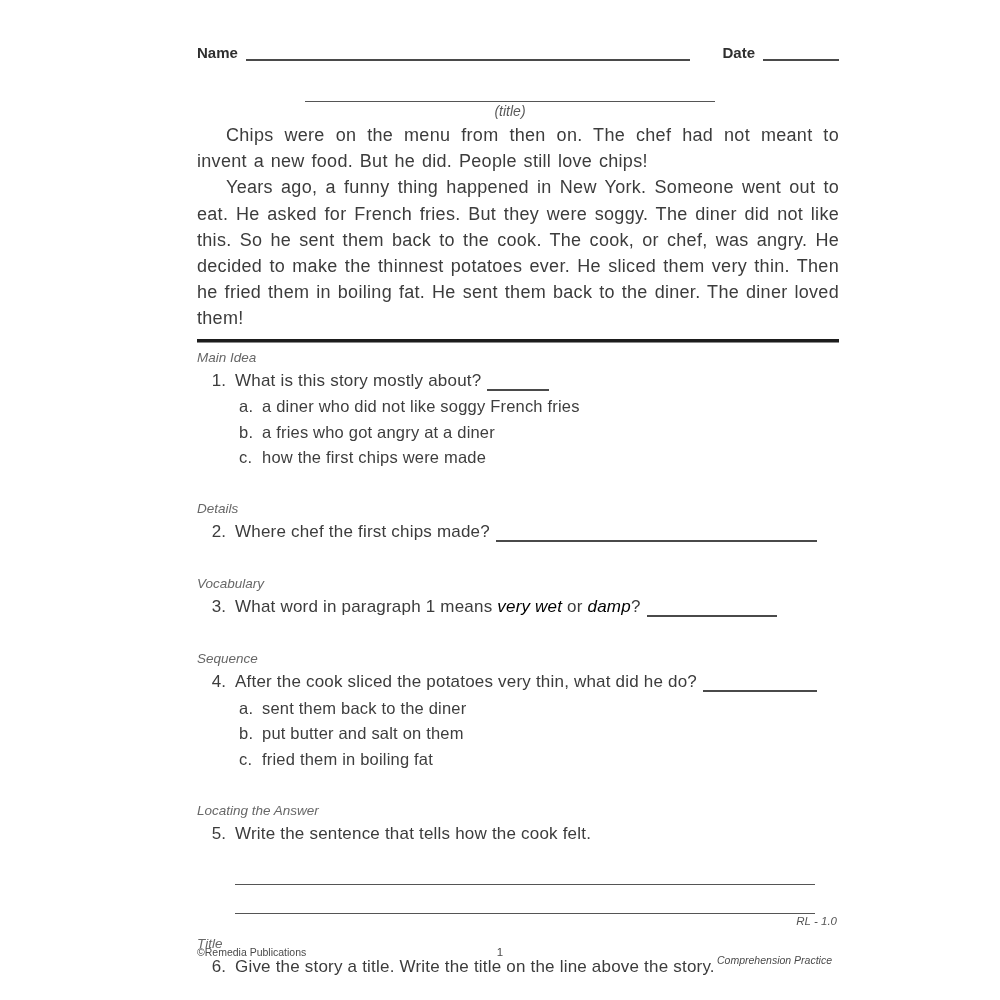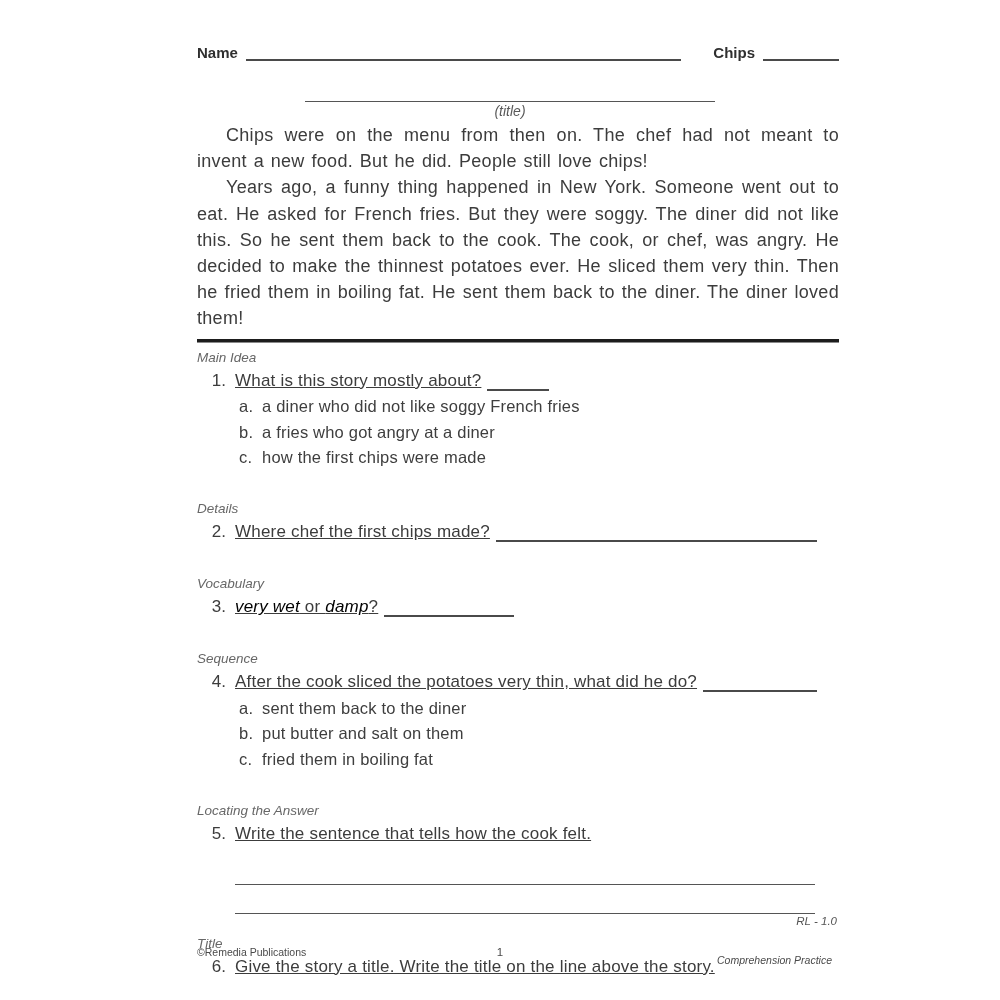--- a/index.html
+++ b/index.html
@@ -32,21 +32,21 @@
   .divider { margin-top:7px; height:4px; background:#1d1d1d; border-bottom:1px solid #8a8a8a; }
 
   
   .qblock { margin-top:34px; }
   .qblock:first-child { margin-top:7px; }
   .qblock.tight { margin-top:22px; }
   .slabel { font-style:italic; font-size:13.5px; color:#676767; }
   .qrow { display:flex; margin-top:6px; }
   .qnum { width:38px; text-align:right; padding-right:9px; font-size:17px; color:#3c3c3c; flex:none; }
   .qbody { flex:1; min-width:0; }
-  .qtext { font-size:17px; letter-spacing:0.2px; color:#3c3c3c; display:flex; flex-wrap:nowrap; align-items:flex-end;text-decoration:underline; }
+  .qtext { font-size:17px; letter-spacing:0.2px; color:#3c3c3c; display:flex; flex-wrap:nowrap; align-items:flex-end; }
   .qtext .tpart { white-space:pre; }
   .qtext .it { font-style:italic; color:#000000; }
   .blank { display:inline-block; border-bottom:2px solid #4a4a4a; height:15px; }
   .blank-short { width:62px; margin-left:6px; }
   .blank-medium { width:130px; margin-left:6px; }
   .blank-long { flex:1; margin-left:6px; margin-right:22px; }
   .choice { display:flex; margin-top:6.5px; font-size:16.5px; letter-spacing:0.2px; }
   .clet { width:27px; padding-left:4px; flex:none; }
   .writeline { border-bottom:1.6px solid #555; height:0; margin-top:28px; margin-right:24px; }
   .writeline.first { margin-top:40px; }
@@ -60,21 +60,21 @@
 </style>
 </head>
 <body>
 
 <div class="page">
   <div class="content">
 
     <div class="header-row">
       <span>Name</span>
       <span class="fill-line name-line"></span>
-      <span>Chips</span>
+      <span>Date</span>
       <span class="fill-line date-line"></span>
     </div>
 
     <div class="title-area">
       <div class="title-line"></div>
       <div class="title-caption">(title)</div>
     </div>
 
     <div class="story">
       <p>Chips were on the menu from then on. The chef had not meant to invent a new food. But he did. People still love chips!</p>
@@ -119,20 +119,21 @@
               </div>
             </div>
           </div>
         </div>
         <div class="qblock">
           <div class="slabel">Vocabulary</div>
           <div class="qrow">
             <span class="qnum">3.</span>
             <div class="qbody">
               <div class="qtext">
+                <span class="tpart">What word in paragraph 1 means </span>
                 <span class="tpart it">very wet</span>
                 <span class="tpart"> or </span>
                 <span class="tpart it">damp</span>
                 <span class="tpart">?</span>
                 <span class="blank blank-medium"></span>
               </div>
             </div>
           </div>
         </div>
         <div class="qblock">

